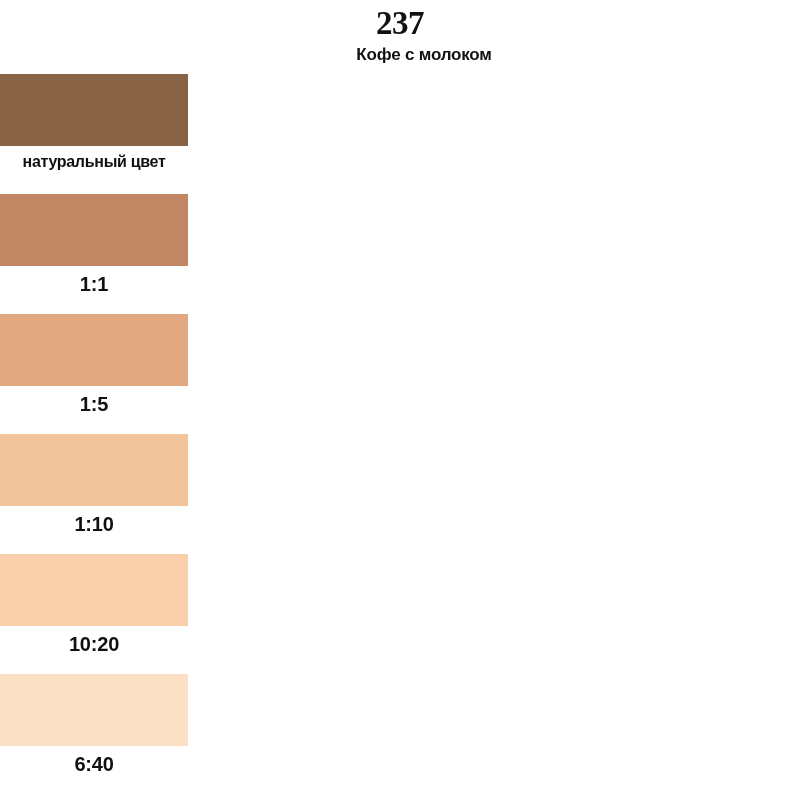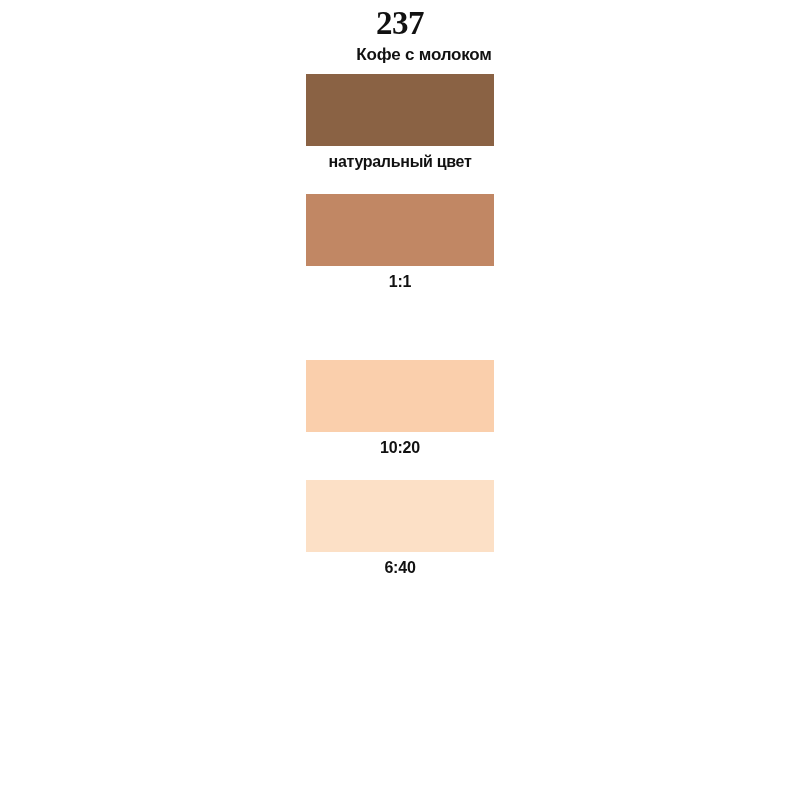--- a/index.html
+++ b/index.html
@@ -52,38 +52,38 @@
     color: #111111;
     margin: 4px 0 0 0;
     padding-left: 48px;
   }
 
   
   .ladder {
     width: 100%;
     display: flex;
     flex-direction: column;
-    align-items: center;
+    align-items: flex-start;
     margin-top: 10px;
   }
 
   .swatch-row {
     display: flex;
     flex-direction: column;
     align-items: center;
   }
 
   .swatch-chip {
     width: 188px;
     height: 72px;
     display: block;
   }
 
   .swatch-label {
-    font-size: 16px;
+    font-size: 20px;
     font-weight: 700;
     line-height: 1;
     color: #111111;
     text-align: center;
     padding-top: 8px;
     padding-bottom: 0;
     letter-spacing: -0.2px;
     height: 17px;
   }
 
@@ -113,22 +113,30 @@
       <div class="swatch-label natural">натуральный цвет</div>
     </div>
     <div class="spacer"></div>
 
     <div class="swatch-row">
       <div class="swatch-chip" style="background-color: rgb(193, 135, 100);"></div>
       <div class="swatch-label">1:1</div>
     </div>
     <div class="spacer"></div>
 
+    <div class="swatch-row">
+      <div class="swatch-chip" style="background-color: rgb(224, 168, 127);"></div>
+      <div class="swatch-label">1:5</div>
+    </div>
     <div class="spacer"></div>
 
+    <div class="swatch-row">
+      <div class="swatch-chip" style="background-color: rgb(242, 196, 155);"></div>
+      <div class="swatch-label">1:10</div>
+    </div>
     <div class="spacer"></div>
 
     <div class="swatch-row">
       <div class="swatch-chip" style="background-color: rgb(250, 207, 172);"></div>
       <div class="swatch-label">10:20</div>
     </div>
     <div class="spacer"></div>
 
     <div class="swatch-row">
       <div class="swatch-chip" style="background-color: rgb(252, 224, 198);"></div>

